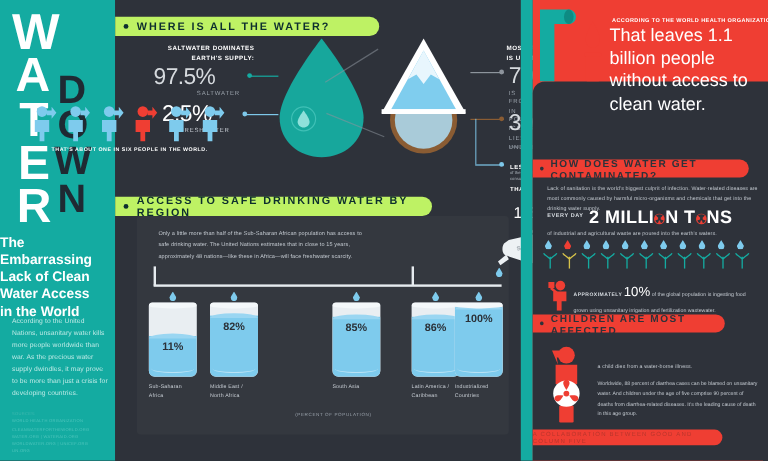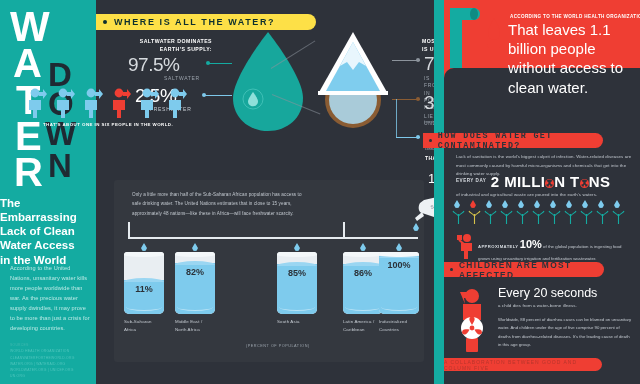--- a/index.html
+++ b/index.html
@@ -33,21 +33,21 @@
     position:absolute;left:10px;top:342px;width:80px;
     color:#4fc6bd;font-size:3.4px;line-height:1.85;letter-spacing:.25px;
     text-transform:uppercase;
   }
   .sources .src-head{color:#3fb9b0;}
 
   
   .mid{position:absolute;left:96px;top:0;width:338px;height:384px;background:#2e323a;}
 
   .tealbar{
-    position:absolute;height:16px;background:#fde047;
+    position:absolute;height:16px;background:#bef264;
     border-radius:0 8px 8px 0;
     color:#0d2f2e;font-weight:bold;font-size:9px;
     letter-spacing:1.6px;
     display:flex;align-items:center;
   }
   .tealbar .bar-dot{
     width:4px;height:4px;border-radius:50%;background:#0d2f2e;
     margin-left:7px;margin-right:7px;flex:none;
   }
   .tealbar span.lbl{position:relative;top:-.5px;}
@@ -147,38 +147,38 @@
   .people{position:absolute;left:26px;top:88px;width:166px;height:32px;}
   .person{position:absolute;width:22px;height:30px;}
 
   .redbar{
     position:absolute;height:15px;background:#ef3e33;
     border-radius:0 8px 8px 0;
     color:#2e323a;font-weight:bold;font-size:8.4px;letter-spacing:1.35px;
     display:flex;align-items:center;
   }
   .redbar .bar-dot{width:3.5px;height:3.5px;border-radius:50%;background:#2e323a;margin:0 6px;}
-  #bar-contam{left:423px;top:133px;width:180px;font-family:Liberation Mono, monospace;}
+  #bar-contam{left:444px;top:133px;width:180px;}
   #bar-children{left:444px;top:262px;width:160px;}
 
   .r-body{
     position:absolute;color:#c3c9d0;font-size:4.4px;line-height:1.95;letter-spacing:.1px;
   }
   .tons-line{position:absolute;left:456px;top:173px;width:180px;color:#fff;}
   .tons-every{font-size:4.6px;letter-spacing:.5px;color:#d8dde2;font-weight:bold;
     position:relative;top:-5px;}
   .tons-big{font-size:15px;font-weight:bold;letter-spacing:.4px;}
   .radglyph{display:inline-block;width:9px;height:9px;position:relative;top:1px;}
   .droprow{position:absolute;left:454px;top:200px;width:176px;height:26px;}
   .sprout{position:absolute;width:15px;height:14px;}
   .dropitem{position:absolute;width:6px;height:8px;
     border-radius:50% 50% 50% 50%/60% 60% 40% 40%;
     clip-path:polygon(50% 0%,100% 62%,80% 100%,20% 100%,0% 62%);}
   .ten-line{position:absolute;left:478px;top:234px;width:152px;color:#c3c9d0;font-size:4.4px;line-height:1.95;}
-  .ten-big{font-size:11px;font-weight:bold;color:#fff;letter-spacing:0;}
+  .ten-big{font-size:11px;font-weight:normal;color:#fff;letter-spacing:0;}
   .ten-kick{font-size:4.2px;letter-spacing:.4px;color:#d8dde2;font-weight:bold;}
 
   .every20{
     position:absolute;left:498px;top:286px;width:136px;
     color:#fff;font-size:12.5px;line-height:1.2;
   }
   .every20sub{
     position:absolute;left:498px;top:303px;width:136px;
     color:#c3c9d0;font-size:4.4px;letter-spacing:.1px;
   }
@@ -294,20 +294,24 @@
     <div class="tiny-note" style="left:329px;top:142px;width:82px;color:#aab2ba;">of the world's freshwater is available for human consumption</div>
 
     <div class="leader grey" style="left:296px;top:60px;width:28px;"></div>
     <div class="dot grey" style="left:320px;top:58px;"></div>
     <div class="leader" style="left:296px;top:99px;width:28px;background:#8a5c33;"></div>
     <div class="dot" style="left:320px;top:97px;background:#8a5c33;"></div>
     <div class="leader blue" style="left:300px;top:137px;width:24px;"></div>
     <div class="dot blue" style="left:320px;top:135px;"></div>
     <div style="position:absolute;left:300px;top:99px;width:1px;height:38px;background:#7ec8ea;opacity:.8;"></div>
 
+    <div class="tealbar" id="bar-access">
+      <span class="bar-dot"></span>
+      <span class="lbl">ACCESS TO SAFE DRINKING WATER BY REGION</span>
+    </div>
 
     <div class="access-card"></div>
     <div class="access-copy">Only a little more than half of the Sub-Saharan African population has access to safe drinking water. The United Nations estimates that in close to 15 years, approximately 48 nations—like these in Africa—will face freshwater scarcity.</div>
 
     <svg style="position:absolute;left:316px;top:190px;" width="42" height="36" viewBox="0 0 42 36">
       <path d="M12 10 L34 5 C38 4 40 7 39 11 L36 25 C35 29 31 30 28 29 L10 23 C6 22 6 16 8 13 Z" fill="#edf1f4"></path>
       <path d="M10 22 L3 28 L5 31 L12 26 Z" fill="#edf1f4"></path>
       <path d="M28 4 C34 1 39 4 38 10" fill="none" stroke="#edf1f4" stroke-width="2.4"></path>
       <text x="19" y="19" fill="#9aa3ab" font-size="5" font-family="Liberation Sans, sans-serif" font-weight="bold" transform="rotate(-14 19 19)">SAFE</text>
     </svg>
@@ -546,19 +550,18 @@
     <rect x="14" y="56" width="12" height="14" rx="1" fill="#ef3e33"></rect>
     <circle cx="20" cy="46" r="11" fill="#ffffff"></circle>
     <g fill="#ef3e33">
       <circle cx="20" cy="46" r="2.4"></circle>
       <path d="M20 43 C17 38 16 36 20 34 C24 36 23 38 20 43 Z"></path>
       <path d="M22.4 47.6 C27.6 47 30 47 30 51 C27 54 25.4 52.6 22.4 47.6 Z"></path>
       <path d="M17.6 47.6 C12.4 47 10 47 10 51 C13 54 14.6 52.6 17.6 47.6 Z"></path>
     </g>
   </svg>
 
-  <div class="every20">Every 20 seconds</div>
   <div class="every20sub">a child dies from a water-borne illness.</div>
   <div class="every20body">Worldwide, 88 percent of diarrhea cases can be blamed on unsanitary water. And children under the age of five comprise 90 percent of deaths from diarrhea-related diseases. It's the leading cause of death in this age group.</div>
 
   <div class="collab">A COLLABORATION BETWEEN GOOD AND COLUMN FIVE</div>
 
 </div>
 
 </body></html>

